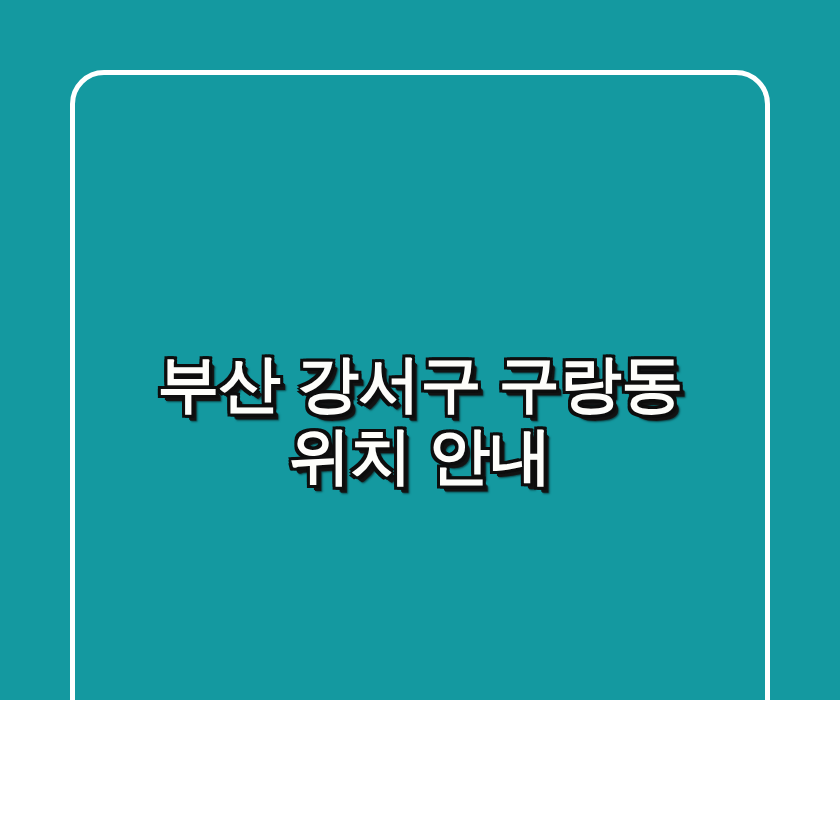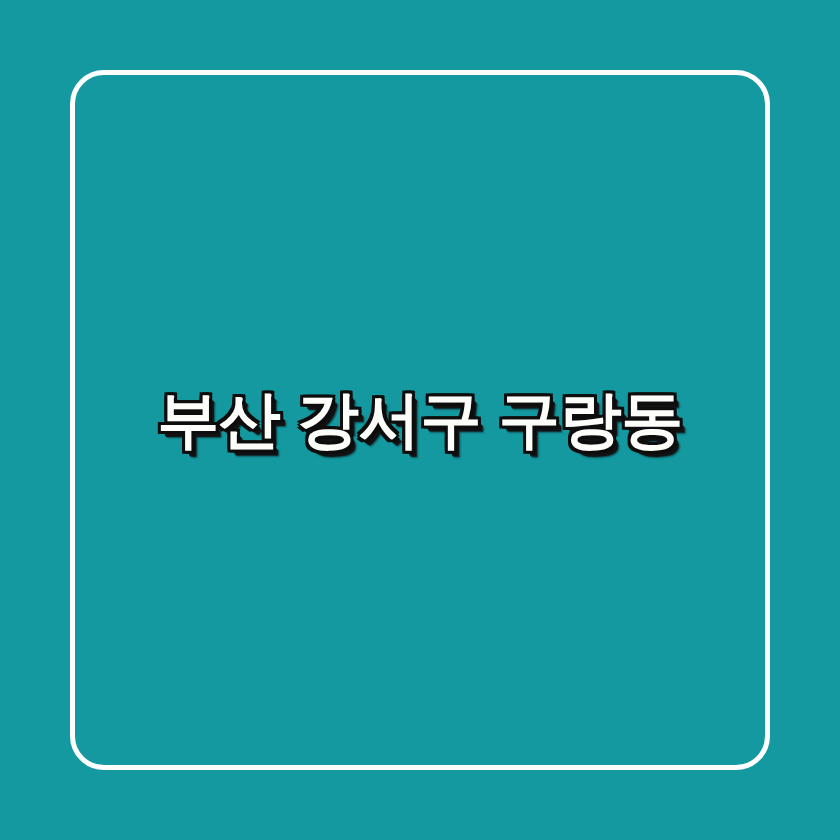--- a/index.html
+++ b/index.html
@@ -9,21 +9,21 @@
     background: #ffffff;
   }
   body {
     font-family: "Liberation Sans", "DejaVu Sans", sans-serif;
   }
 
   
   .thumbnail-canvas {
     position: relative;
     width: 840px;
-    height: 840px;
+    height: 700px;
     background-color: #1499a0;
     overflow: hidden;
     box-sizing: border-box;
   }
 
   
   .inset-frame {
     position: absolute;
     left: 70px;
     top: 70px;
@@ -83,16 +83,17 @@
 </head>
 <body>
 
 <div class="thumbnail-canvas">
 
   <div class="inset-frame"></div>
 
   <div class="title-block">
     <h1 class="title-text">
       <span class="title-line">부산 강서구 구랑동</span>
+      <span class="title-line">위치 안내</span>
     </h1>
   </div>
 
 </div>
 
 </body></html>

